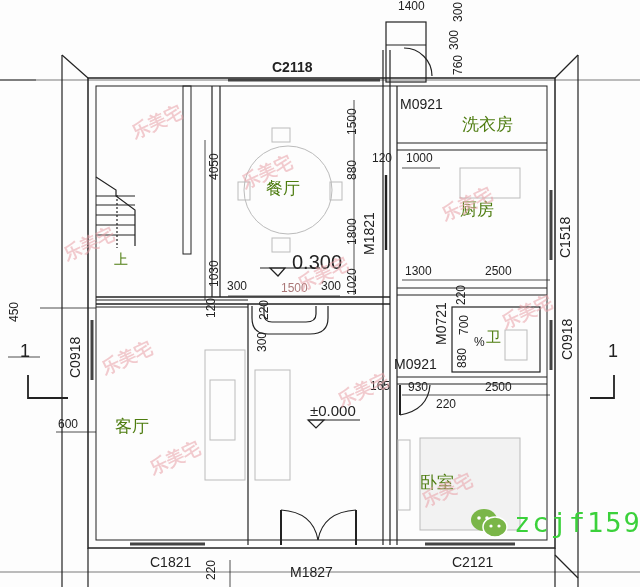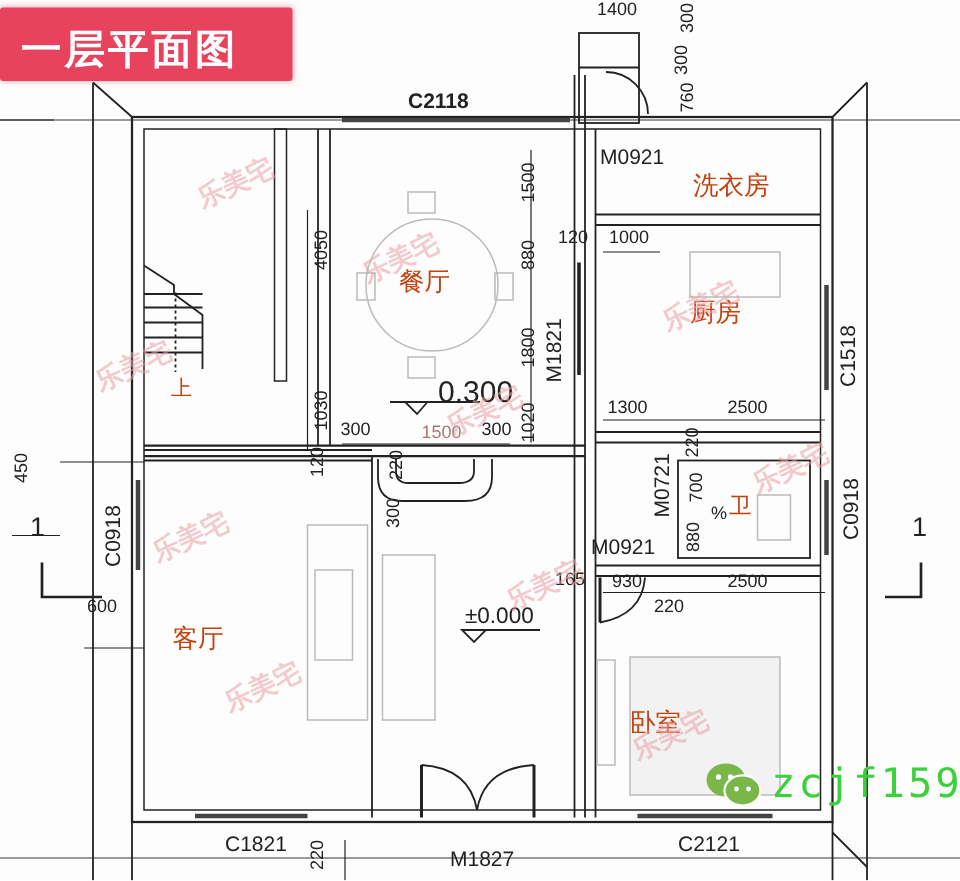--- a/index.html
+++ b/index.html
@@ -1,19 +1,19 @@
 <!DOCTYPE html>
 <html><head>
 <meta charset="utf-8">
 <style>
   html, body { margin:0; padding:0; background:#fff; }
   #canvas { position:relative; width:640px; height:587px; overflow:hidden; background:#fdfdfd; font-family:"DejaVu Sans", sans-serif; }
   svg.plan { position:absolute; left:0; top:0; }
   .lbl { position:absolute; color:#222; white-space:nowrap; line-height:1; }
-  .room { font-family:"DejaVu Serif", serif; font-size:17px; color:#c2410c; }
+  .room { font-family:"DejaVu Serif", serif; font-size:17px; color:#4d7c0f; }
   .dim { font-family:"Liberation Sans Narrow","Liberation Sans", sans-serif; font-size:12px; color:#222; }
   .code { font-family:"Liberation Sans", sans-serif; font-size:14px; color:#222; }
   .vert { transform-origin:left top; transform:rotate(-90deg); }
   .title-badge { position:absolute; left:0; top:5px; width:195px; height:49px; background:#e8435e; border-radius:2px; box-shadow:0 0 4px rgba(232,67,94,.5); }
   .title-text { position:absolute; left:14px; top:10px; color:#fff; font-family:"DejaVu Sans", sans-serif; font-weight:bold; font-size:27px; letter-spacing:2px; }
   .wm { position:absolute; color:#e9a2a8; opacity:.55; font-family:"DejaVu Sans", sans-serif; font-weight:bold; font-size:18px; transform:rotate(-25deg); }
   .wechat { position:absolute; left:470px; top:507px; display:flex; align-items:center; }
   .wechat-text { font-family:"DejaVu Sans Mono", monospace; font-size:27px; color:#3bd13b; letter-spacing:2px; margin-left:6px; }
 </style>
 </head>
@@ -133,42 +133,39 @@
       <rect x="205" y="350" width="40" height="130"></rect>
       <rect x="210" y="380" width="25" height="60"></rect>
       <rect x="255" y="370" width="35" height="110"></rect>
       <rect x="420" y="438" width="100" height="92" fill="#f2f2f2"></rect>
       <rect x="398" y="440" width="12" height="70"></rect>
       <rect x="505" y="330" width="22" height="30"></rect>
       <rect x="460" y="168" width="60" height="30"></rect>
     </g>
   </svg>
 
-  <div class="title-badge">
-    <span class="title-text">一层平面图</span>
-  </div>
 
   <span class="lbl room" style="left:266px;top:180px;">餐厅</span>
   <span class="lbl room" style="left:462px;top:116px;">洗衣房</span>
   <span class="lbl room" style="left:460px;top:201px;">厨房</span>
   <span class="lbl room" style="left:486px;top:330px;font-size:15px;">卫</span>
   <span class="lbl room" style="left:115px;top:418px;">客厅</span>
   <span class="lbl room" style="left:420px;top:458px;margin-top:16px;">卧室</span>
   <span class="lbl room" style="left:114px;top:252px;font-size:14px;">上</span>
 
   <span class="lbl code" style="left:272px;top:60px;font-weight:bold;">C2118</span>
   <span class="lbl code" style="left:400px;top:97px;">M0921</span>
   <span class="lbl code vert" style="left:362px;top:255px;">M1821</span>
   <span class="lbl code vert" style="left:558px;top:258px;">C1518</span>
   <span class="lbl code vert" style="left:68px;top:378px;">C0918</span>
   <span class="lbl code vert" style="left:560px;top:360px;">C0918</span>
   <span class="lbl code vert" style="left:434px;top:345px;">M0721</span>
   <span class="lbl code" style="left:394px;top:357px;">M0921</span>
   <span class="lbl code" style="left:150px;top:555px;">C1821</span>
-  <span class="lbl code" style="left:300px;top:565px;">M1827</span>
+  <span class="lbl code" style="left:290px;top:565px;">M1827</span>
   <span class="lbl code" style="left:452px;top:555px;">C2121</span>
 
   <span class="lbl code" style="left:292px;top:252px;font-size:20px;">0.300</span>
   <span class="lbl code" style="left:310px;top:403px;font-size:15px;">±0.000</span>
 
   <span class="lbl dim" style="left:398px;top:0px;text-align:center;">1400</span>
   <span class="lbl dim vert" style="left:452px;top:22px;">300</span>
   <span class="lbl dim vert" style="left:448px;top:50px;">300</span>
   <span class="lbl dim vert" style="left:452px;top:75px;">760</span>
   <span class="lbl dim vert" style="left:346px;top:135px;">1500</span>
@@ -179,21 +176,21 @@
   <span class="lbl dim vert" style="left:346px;top:245px;">1800</span>
   <span class="lbl dim vert" style="left:208px;top:287px;">1030</span>
   <span class="lbl dim vert" style="left:346px;top:295px;">1020</span>
   <span class="lbl dim" style="left:227px;top:280px;">300</span>
   <span class="lbl dim" style="left:281px;top:282px;color:#a77;">1500</span>
   <span class="lbl dim" style="left:321px;top:280px;">300</span>
   <span class="lbl dim vert" style="left:205px;top:318px;">120</span>
   <span class="lbl dim vert" style="left:258px;top:320px;">220</span>
   <span class="lbl dim vert" style="left:256px;top:352px;">300</span>
   <span class="lbl dim vert" style="left:8px;top:322px;">450</span>
-  <span class="lbl dim" style="left:58px;top:398px;">600</span>
+  <span class="lbl dim" style="left:58px;top:418px;">600</span>
   <span class="lbl dim" style="left:405px;top:265px;text-align:center;">1300</span>
   <span class="lbl dim" style="left:485px;top:265px;">2500</span>
   <span class="lbl dim vert" style="left:455px;top:305px;">220</span>
   <span class="lbl dim vert" style="left:458px;top:335px;">700</span>
   <span class="lbl dim vert" style="left:456px;top:368px;">880</span>
   <span class="lbl dim" style="left:474px;top:336px;">%</span>
   <span class="lbl dim" style="left:408px;top:381px;">930</span>
   <span class="lbl dim" style="left:485px;top:381px;">2500</span>
   <span class="lbl dim" style="left:436px;top:398px;">220</span>
   <span class="lbl dim" style="left:370px;top:380px;">165</span>

